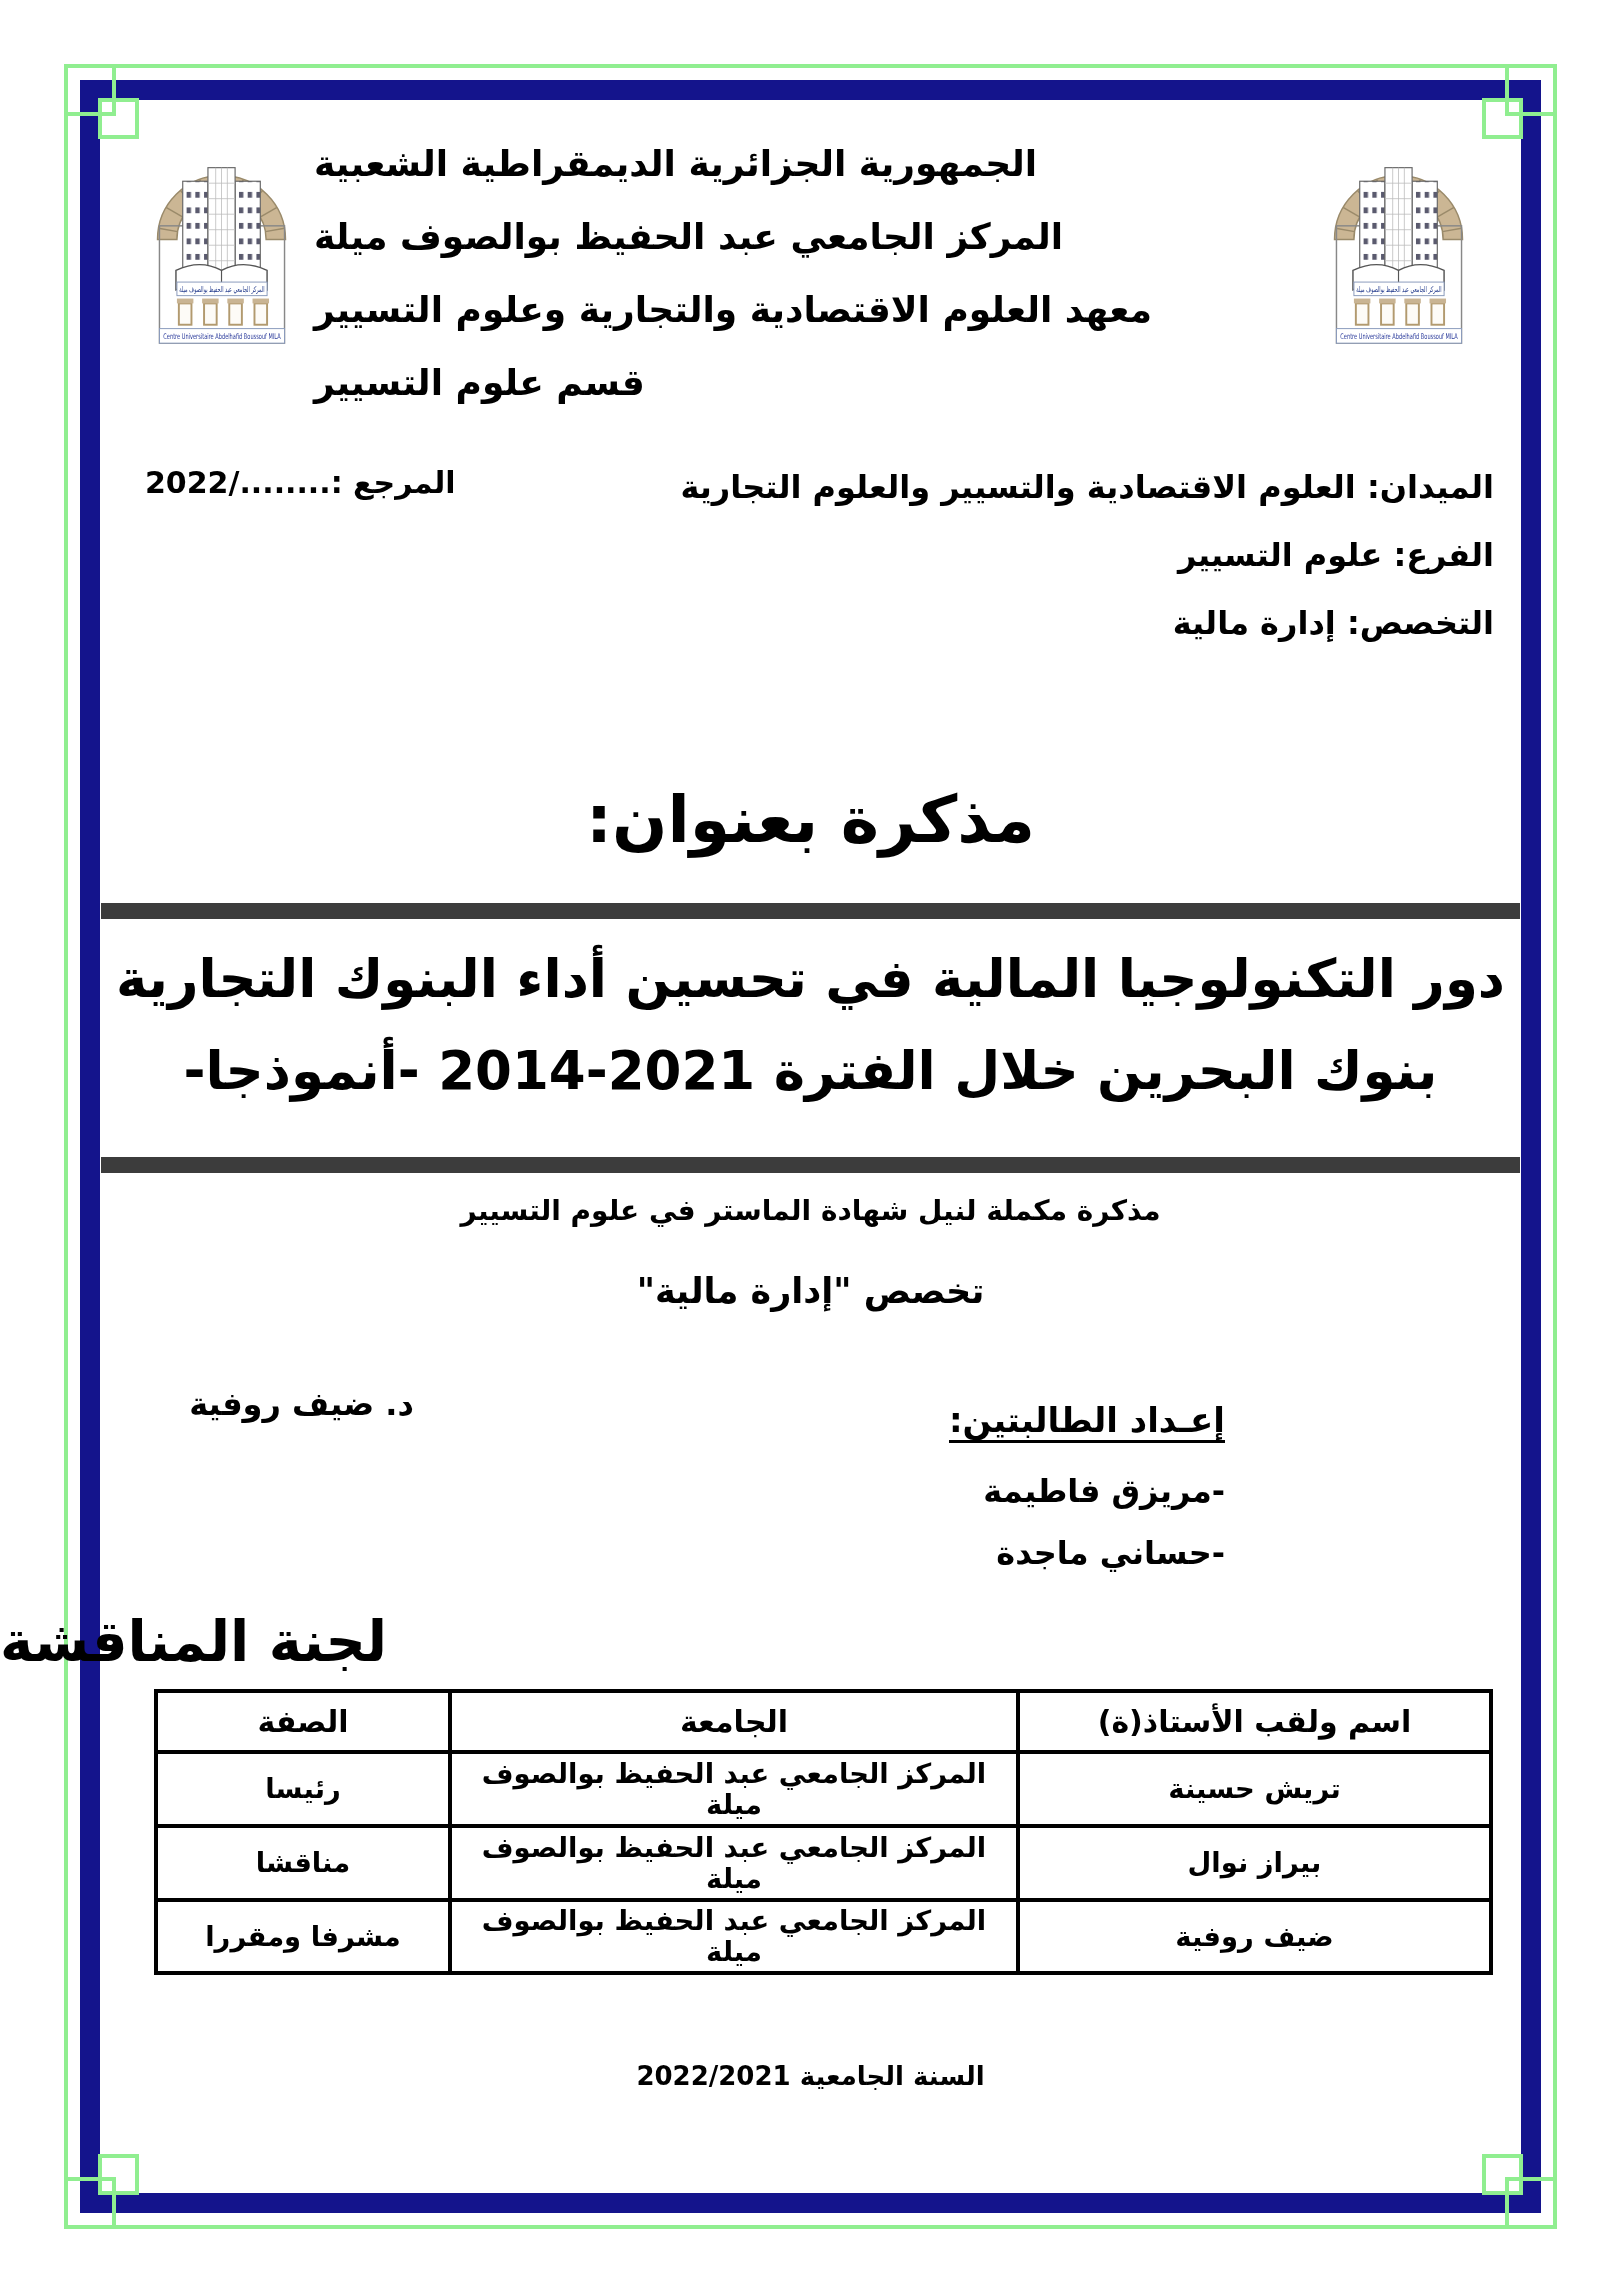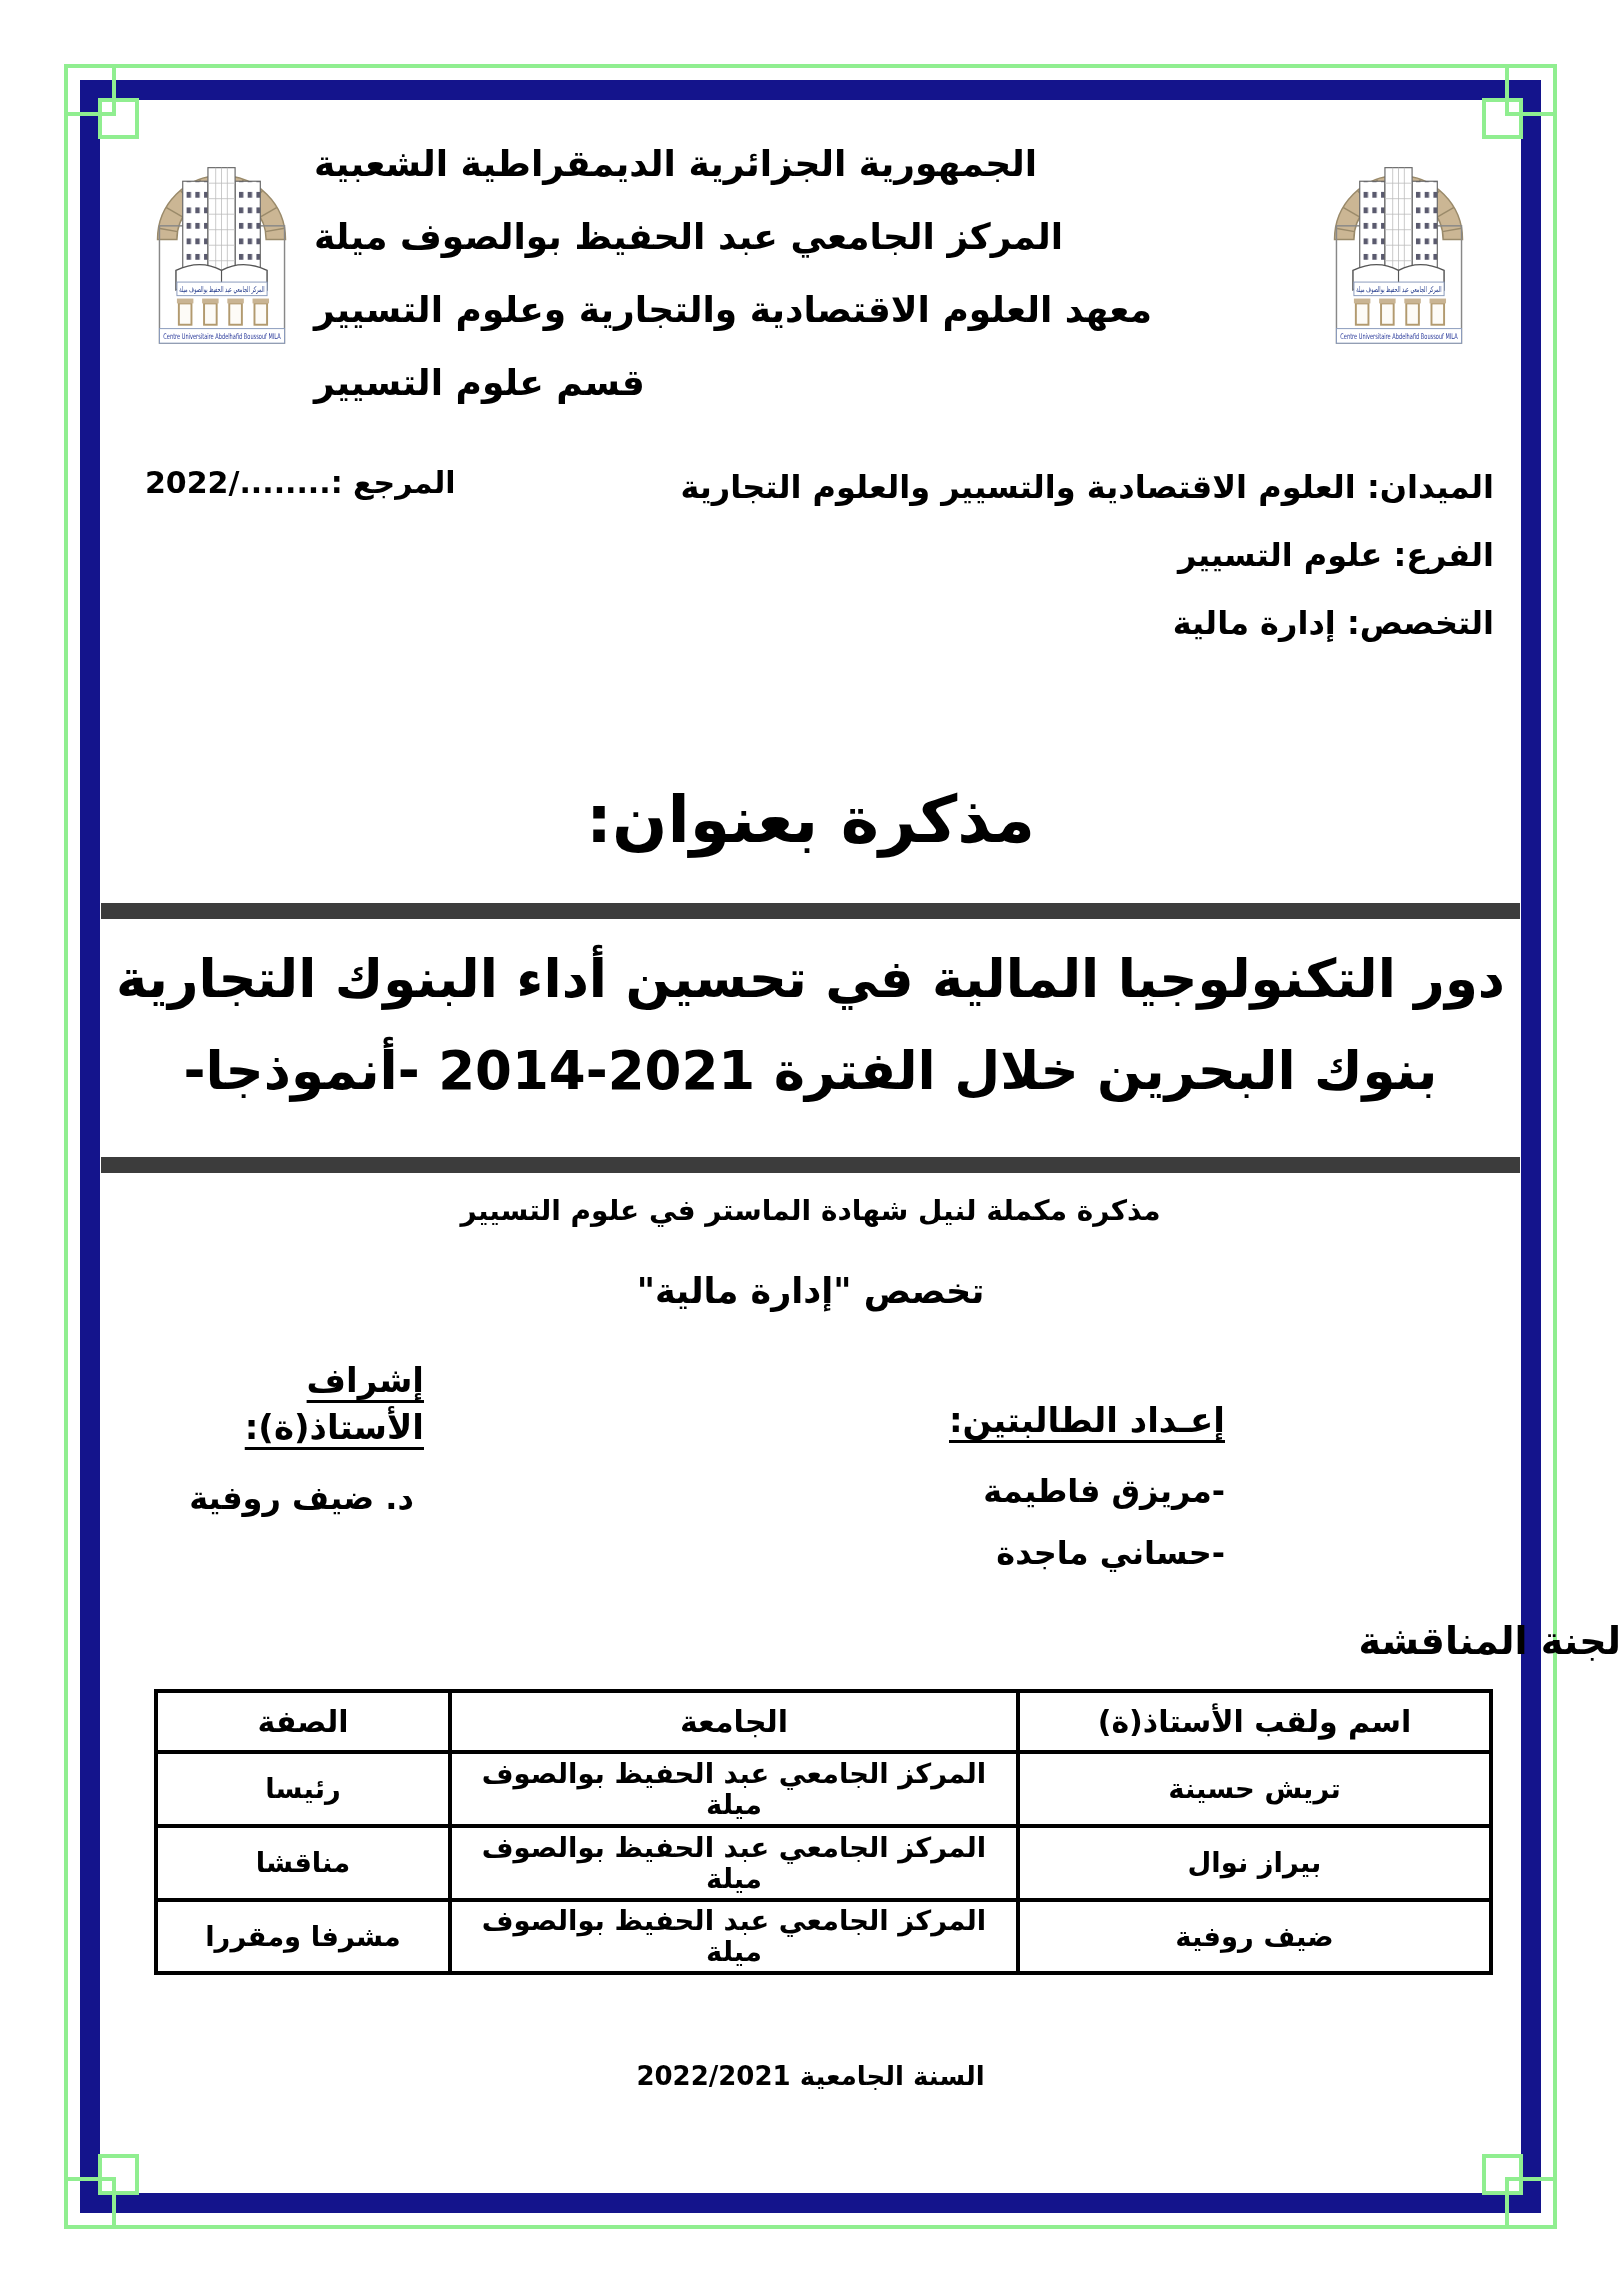--- a/index.html
+++ b/index.html
@@ -80,21 +80,21 @@
     text-decoration:underline;text-decoration-thickness:2.9px;text-underline-offset:7.8px;
   }
   .prep-students{position:absolute;top:1357px;right:396px;text-align:right;margin-top:40px;}
   .prep-students .names{margin-top:15.7px;font-size:32px;font-weight:700;line-height:62px;}
   .prep-supervisor{position:absolute;top:1357px;left:179px;width:245px;text-align:right;}
   .prep-supervisor .name{margin-top:15.7px;font-size:32px;font-weight:700;line-height:62px;text-align:center;}
 
   
   .committee-title{
     position:absolute;top:1612px;left:0;right:0;
-    text-align:right;font-size:38px;font-weight:700;line-height:59px;
+    text-align:left;font-size:56px;font-weight:700;line-height:59px;
   }
   table.committee{
     position:absolute;top:1689px;left:154px;width:1336px;
     border-collapse:collapse;direction:rtl;table-layout:fixed;
   }
   table.committee th, table.committee td{
     border:4.9px solid #000;text-align:center;vertical-align:middle;
     font-weight:700;height:61px;padding:3.9px 7.8px;
   }
   table.committee th{font-size:30px;}
@@ -256,21 +256,20 @@
   </div>
 
   <div class="prep-students">
     <div class="prep-label">إعـداد الطالبتين:</div>
     <div class="names">
       <div>-مريزق فاطيمة</div>
       <div>-حساني ماجدة</div>
     </div>
   </div>
   <div class="prep-supervisor">
-    <div class="prep-label">إشراف الأستاذ(ة):</div>
     <div class="name">د. ضيف روفية</div>
   </div>
 
   <div class="committee-title">لجنة المناقشة</div>
   <table class="committee">
     <colgroup>
         <col style="width:473px">
         <col style="width:568px">
         <col style="width:294px">
       </colgroup>

